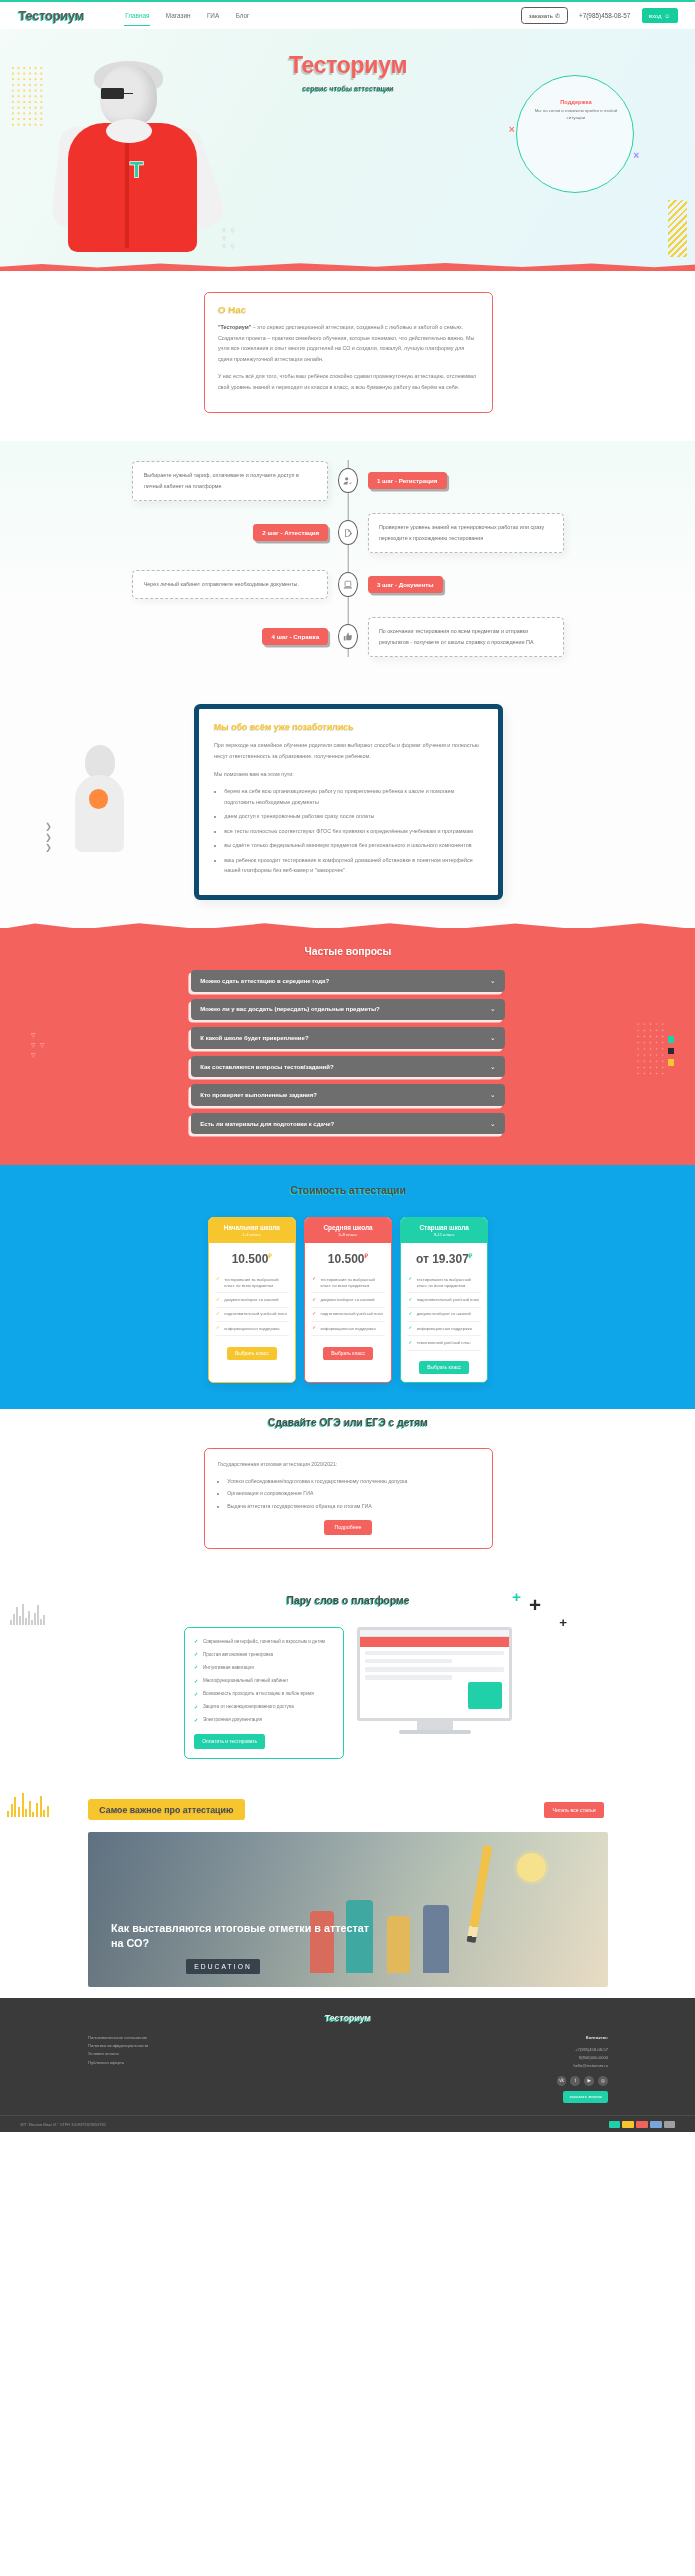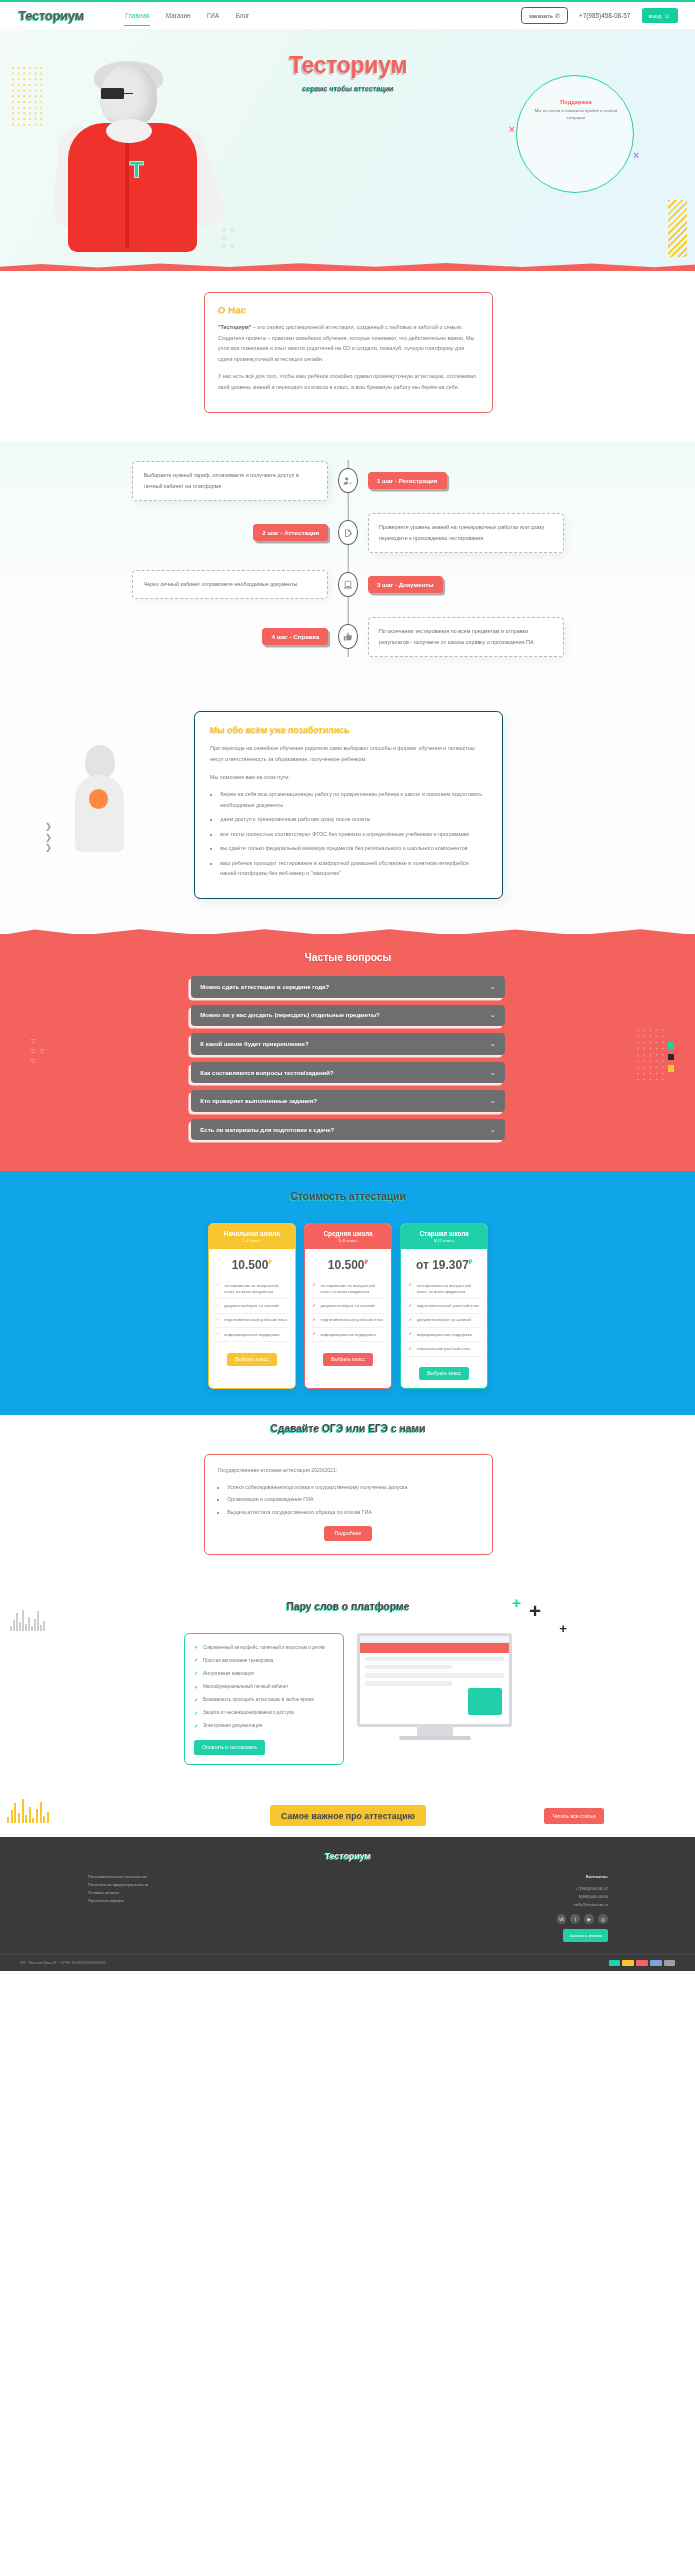--- a/index.html
+++ b/index.html
@@ -179,21 +179,21 @@
     background:#f4625e; color:#fff; border-radius:3.6px; padding:5.2px 9.3px;
     font-size:6.2px; font-weight:bold; box-shadow:2.1px 2.6px 0 rgba(80,80,80,.45);
     white-space:nowrap;
   }
   .algo-side-l { flex:1; display:flex; justify-content:flex-end; }
   .algo-side-r { flex:1; display:flex; justify-content:flex-start; }
 
   
   .care { position:relative; padding:20.6px 0 28px; background:#fdfdfd; overflow:hidden; }
   .care-card {
-    margin:7px auto; width:309px; border:1px solid #0c4a6e; border-radius:6.2px;
+    margin:0 auto; width:309px; border:5px solid #0c4a6e; border-radius:6.2px;
     padding:13.4px 15.5px 15.5px; background:#fff; box-shadow:3.1px 4.1px 9.3px rgba(0,0,0,.06);
   }
   .care-h {
     font-size:8.8px; font-weight:bold; color:#f7c52e;
     text-shadow:-0.8px 0.8px 0 rgba(150,150,150,.32); margin-bottom:8.2px;
   }
   .care-card p { font-size:5.4px; line-height:2; color:#7c7c7c; margin-bottom:6.7px; }
   .care-card ul { margin:3.1px 0 0 10.3px; }
   .care-card li { font-size:5.4px; line-height:2; color:#7c7c7c; margin-bottom:3.6px; }
   .care-statue {
@@ -330,21 +330,21 @@
     background:#1fd0a8; border-radius:2.1px;
   }
   .monitor .stand {
     width:36px; height:9.3px; background:#d8dadd; margin:0 auto;
   }
   .monitor .base { width:72px; height:4.1px; background:#cfd2d6; margin:0 auto; border-radius:2.1px; }
 
   
   .blog { position:relative; padding:13.4px 0 0; }
   .blog-head {
-    width:520px; margin:0 auto; display:flex; align-items:center; justify-content:center;
+    width:520px; margin:0 auto; display:flex; align-items:center; justify-content:flex-start;
     position:relative;
   }
   .blog-head h2 {
     background:#f7c52e; color:#4a4a4a; font-size:8.8px; font-weight:bold;
     padding:5.2px 11.3px; border-radius:3.1px;
     text-shadow:-0.8px 0.8px 0 rgba(150,150,150,.3);
   }
   .blog-more {
     position:absolute; right:4.1px; top:3.1px; background:#f4625e; color:#fff;
     border:none; border-radius:2.6px; padding:4.6px 8.2px; font-size:5.2px; cursor:pointer;
@@ -658,21 +658,21 @@
           <li>информационная поддержка</li>
           <li>тематический учебный план</li>
         </ul>
         <button class="cta">Выбрать класс</button>
       </div>
 
     </div>
   </section>
 
   <section class="gia">
-    <h2 class="section-title">Сдавайте ОГЭ или ЕГЭ с нами</h2>
+    <h2 class="section-title">Сдавайте ОГЭ или ЕГЭ с детям</h2>
     <div class="gia-card">
       <p>Государственная итоговая аттестация 2020/2021:</p>
       <ul>
         <li>Успехи собеседование/подготовка к государственному получению допуска</li>
         <li>Организация и сопровождение ГИА</li>
         <li>Выдача аттестата государственного образца по итогам ГИА</li>
       </ul>
       <button class="gia-btn">Подробнее</button>
     </div>
   </section>
@@ -737,20 +737,31 @@
         <i style="height:5.2px"></i>
       <i style="height:14.4px"></i>
         <i style="height:21.6px"></i>
         <i style="height:7.2px"></i>
         <i style="height:11.3px"></i>
     </div>
     <div class="blog-head">
       <h2>Самое важное про аттестацию</h2>
       <button class="blog-more">Читать все статьи</button>
     </div>
+    <div class="blog-card">
+      <div class="overlay"></div>
+      <div class="pencil"></div>
+      <div class="bulb"></div>
+      <div class="fig f1"></div>
+      <div class="fig f2"></div>
+      <div class="fig f3"></div>
+      <div class="fig f4"></div>
+      <div class="edu-board">EDUCATION</div>
+      <h3>Как выставляются итоговые отметки в аттестат на СО?</h3>
+    </div>
   </section>
 
   <footer>
     <div class="f-logo">Тесториум</div>
     <div class="f-cols">
       <div class="f-col">
         <div>Пользовательское соглашение</div>
         <div>Политика конфиденциальности</div>
         <div>Условия оплаты</div>
         <div>Публичная оферта</div>

